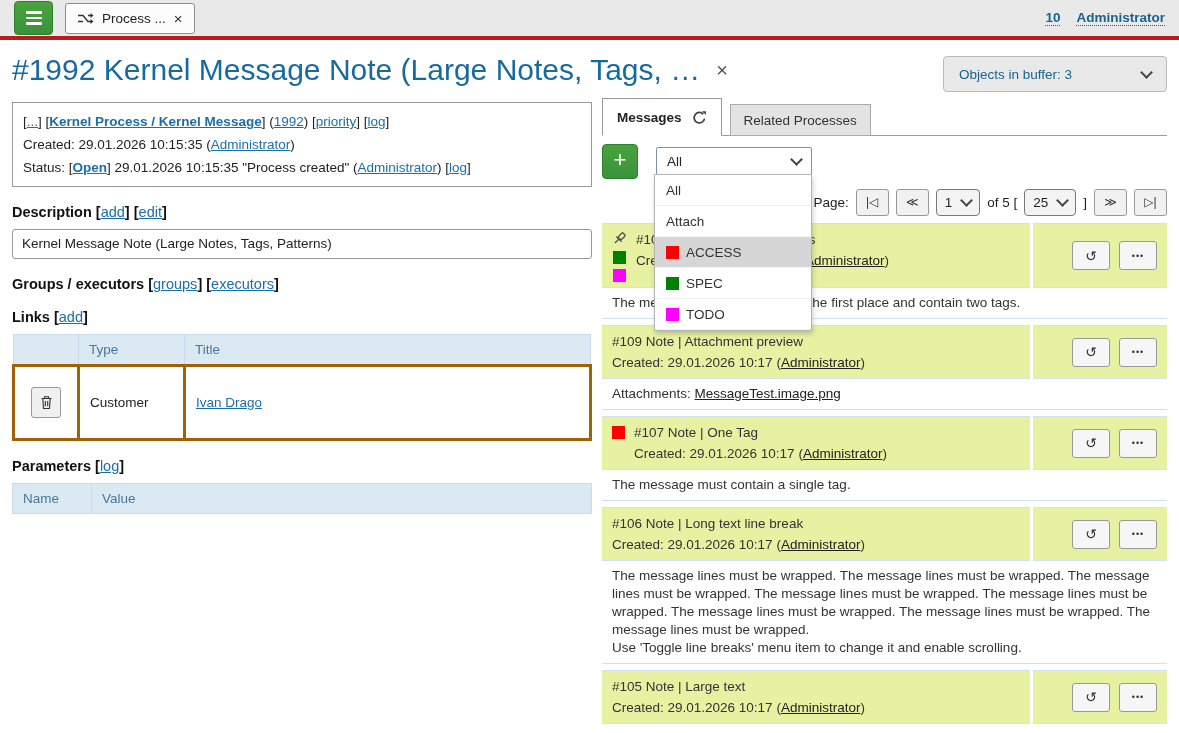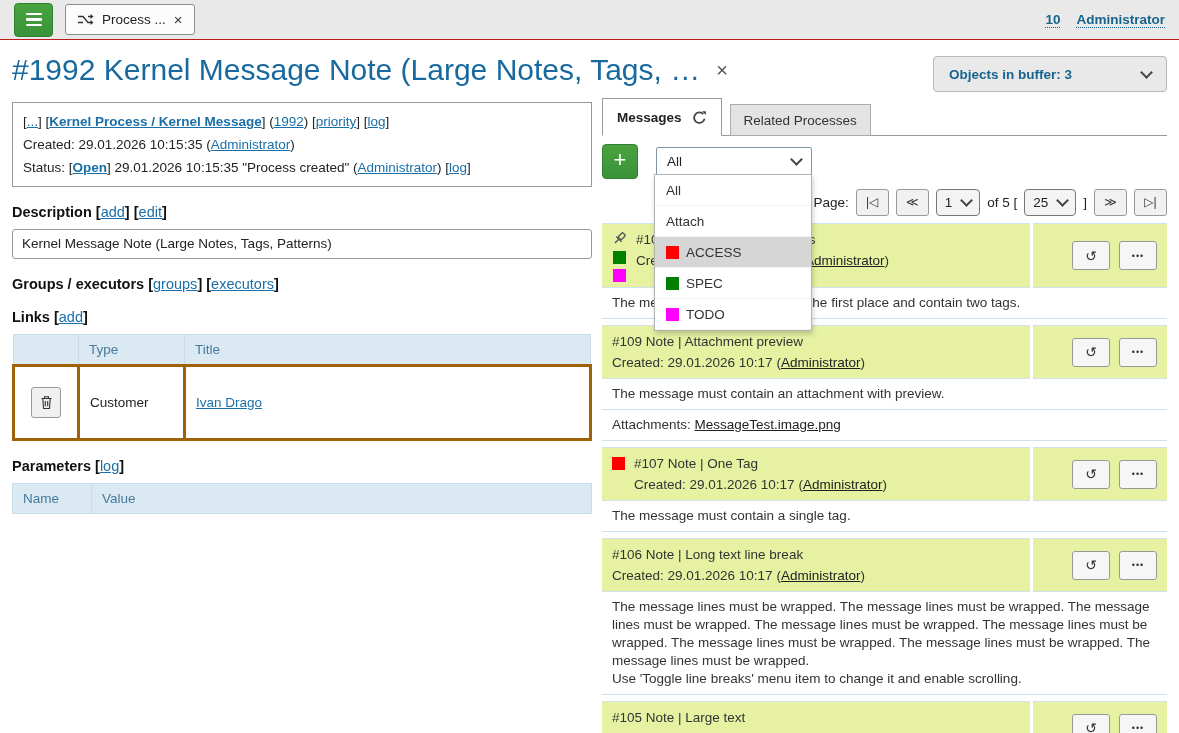--- a/index.html
+++ b/index.html
@@ -4,40 +4,40 @@
 <style>
   html,body{margin:0;padding:0}
   body{width:1179px;height:733px;overflow:hidden;background:#fff;color:#222;
        font-family:"Liberation Sans",sans-serif;font-size:13.5px;position:relative}
   a{cursor:pointer}
   .lnk{color:#1a6fa8;text-decoration:underline}
   .dlnk{color:#222;text-decoration:underline}
   .bold{font-weight:bold}
 
   
-  .topbar{height:40px;background:#e9e9e9;border-bottom:1px solid #b91c1c;
+  .topbar{height:40px;background:#e9e9e9;border-bottom:4px solid #b91c1c;
           display:flex;align-items:center;padding:0 14px;gap:12px;box-sizing:border-box}
   .menu-btn{width:37px;height:32px;background:linear-gradient(#4aa33e,#3a923a);
             border:1px solid #2f802f;border-radius:4px;display:flex;flex-direction:column;
             justify-content:center;align-items:center;gap:3px;cursor:pointer}
   .menu-btn .bar{width:16px;height:2.5px;background:#fff;border-radius:1px}
   .top-tab{display:flex;align-items:center;gap:8px;background:#fcfcfc;border:1px solid #8d8d8d;
            border-radius:3px;height:29px;padding:0 11px;cursor:pointer}
   .top-tab .x{color:#333;font-size:15px;line-height:1}
   .userarea{margin-left:auto;display:flex;gap:16px}
   .userarea a{font-weight:bold;color:#17648f;text-decoration:none;border-bottom:1px dotted #17648f}
 
   
   .pagehead{display:flex;align-items:flex-start;padding:16px 12px 2px 12px}
   .title-wrap{display:flex;align-items:center;gap:16px}
   h1{font-size:30px;font-weight:400;color:#17699e;margin:0;line-height:28px}
   .page-close{font-size:20px;color:#555;cursor:pointer}
   .buffer-btn{margin-left:auto;background:#e9e9e9;border:1px solid #b9b9b9;border-radius:4px;
               height:34px;display:flex;align-items:center;gap:70px;padding:0 15px;cursor:pointer}
-  .buffer-btn .lbl{font-weight:bold;color:#17648f}
+  .buffer-btn .lbl{font-weight:normal;color:#17648f}
   .chev{width:7px;height:7px;border-right:2px solid #444;border-bottom:2px solid #444;
         transform:rotate(45deg);margin-top:-4px;flex:none}
 
   
   .content{display:flex;gap:10px;padding:4px 12px 0 12px}
   .left{width:580px;flex:none}
   .right{flex:1;min-width:0;position:relative}
 
   
   .infobox{border:1px solid #999;border-radius:0;padding:7px 10px;line-height:23px;margin-top:4px}
@@ -299,21 +299,20 @@
             <div>
               <span>Created: 29.01.2026 10:17 (</span><a class="dlnk">Administrator</a><span>)</span>
             </div>
           </div>
         </div>
         <div class="mh-right">
           <button class="mbtn">↺</button>
           <button class="mbtn menu">•••</button>
         </div>
       </div>
-      <div class="msg-body">The message must contain an attachment with preview.</div>
       <div class="msg-body">
         <span>Attachments: </span><a class="dlnk">MessageTest.image.png</a>
       </div>
     </div>
 
     <div class="msg">
       <div class="msg-head">
         <div class="mh-left">
           <div class="mic" style="padding-top:4px">
             <span class="sq" style="background:#ff0000"></span>

